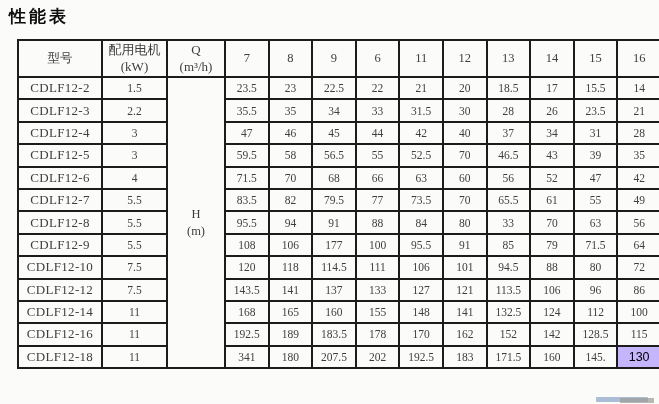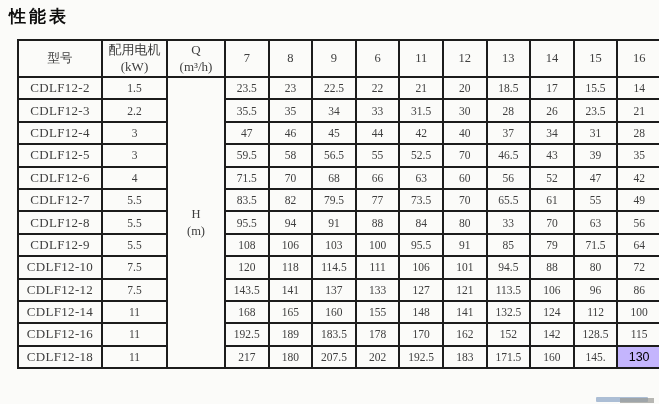--- a/index.html
+++ b/index.html
@@ -237,21 +237,21 @@
         <td>33</td>
         <td>70</td>
         <td>63</td>
         <td>56</td>
       </tr>
       <tr>
         <td class="model-cell">CDLF12-9</td>
         <td>5.5</td>
         <td>108</td>
         <td>106</td>
-        <td>103</td>
+        <td>177</td>
         <td>100</td>
         <td>95.5</td>
         <td>91</td>
         <td>85</td>
         <td>79</td>
         <td>71.5</td>
         <td>64</td>
       </tr>
       <tr>
         <td class="model-cell">CDLF12-10</td>
@@ -305,21 +305,21 @@
         <td>170</td>
         <td>162</td>
         <td>152</td>
         <td>142</td>
         <td>128.5</td>
         <td>115</td>
       </tr>
       <tr>
         <td class="model-cell">CDLF12-18</td>
         <td>11</td>
-        <td>217</td>
+        <td>341</td>
         <td>180</td>
         <td>207.5</td>
         <td>202</td>
         <td>192.5</td>
         <td>183</td>
         <td>171.5</td>
         <td>160</td>
         <td>145.</td>
         <td class="edited-cell">130</td>
       </tr>

